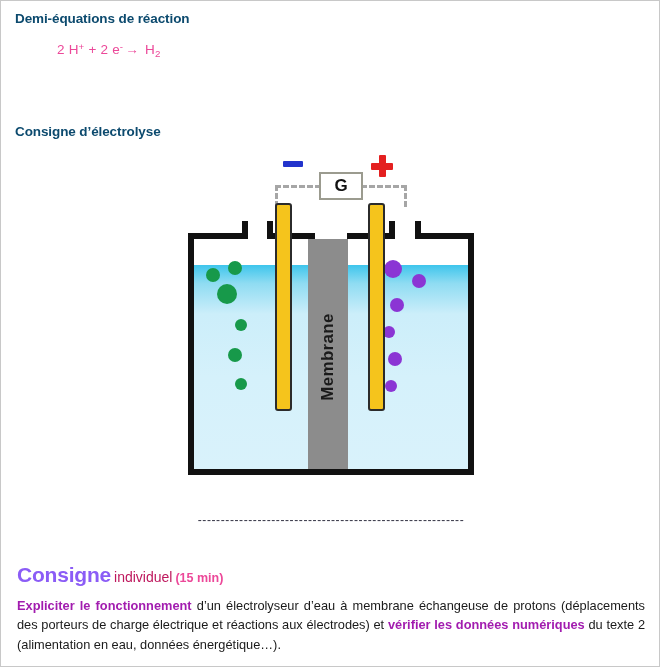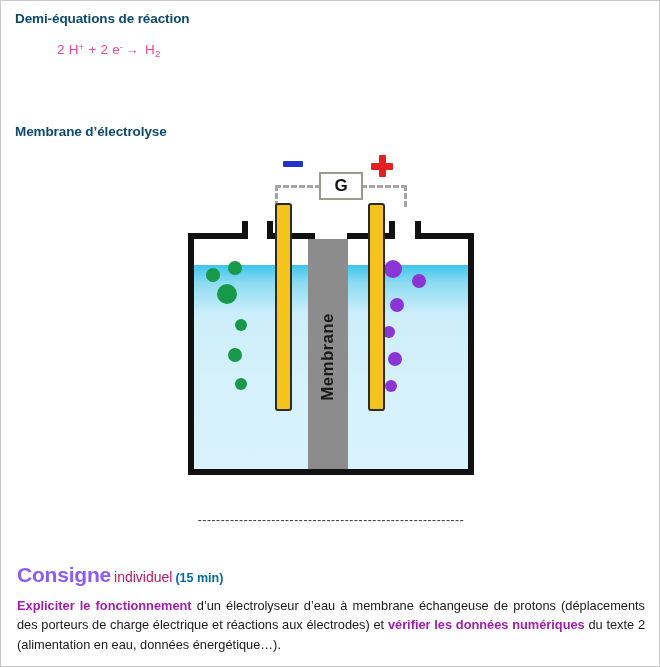--- a/index.html
+++ b/index.html
@@ -247,21 +247,21 @@
     font-weight: bold;
     font-size: 21px;
     letter-spacing: -0.2px;
   }
   #consigne-mode {
     color: #be185d;
     font-size: 14px;
     padding-left: 3px;
   }
   #consigne-duration {
-    color: #0369a1;
+    color: #ec4899;
     font-weight: bold;
     font-size: 12.5px;
     padding-left: 3px;
   }
   #consigne-body {
     color: #1a1a1a;
     font-size: 12.8px;
     line-height: 1.52;
     text-align: justify;
   }
@@ -272,21 +272,21 @@
 
 <div id="page">
 
   <div class="heading-blue" id="h-demi">Demi-équations de réaction</div>
 
   <div class="equation" id="eq1">
     <span>2 H</span><sup>+</sup><span> + 2 e</span><sup>-</sup><span class="arrow">→</span><span> H</span><sub>2</sub>
   </div>
 
 
-  <div class="heading-blue" id="h-cellule">Membrane d’électrolyse</div>
+  <div class="heading-blue" id="h-cellule">Consigne d’électrolyse</div>
 
   <div id="diagram">
 
     <div id="minus-sign"></div>
     <div id="plus-sign"></div>
 
     <div id="wire-left-h" class="wire"></div>
     <div id="wire-left-v" class="wire"></div>
     <div id="wire-right-h" class="wire"></div>
     <div id="wire-right-v" class="wire"></div>

